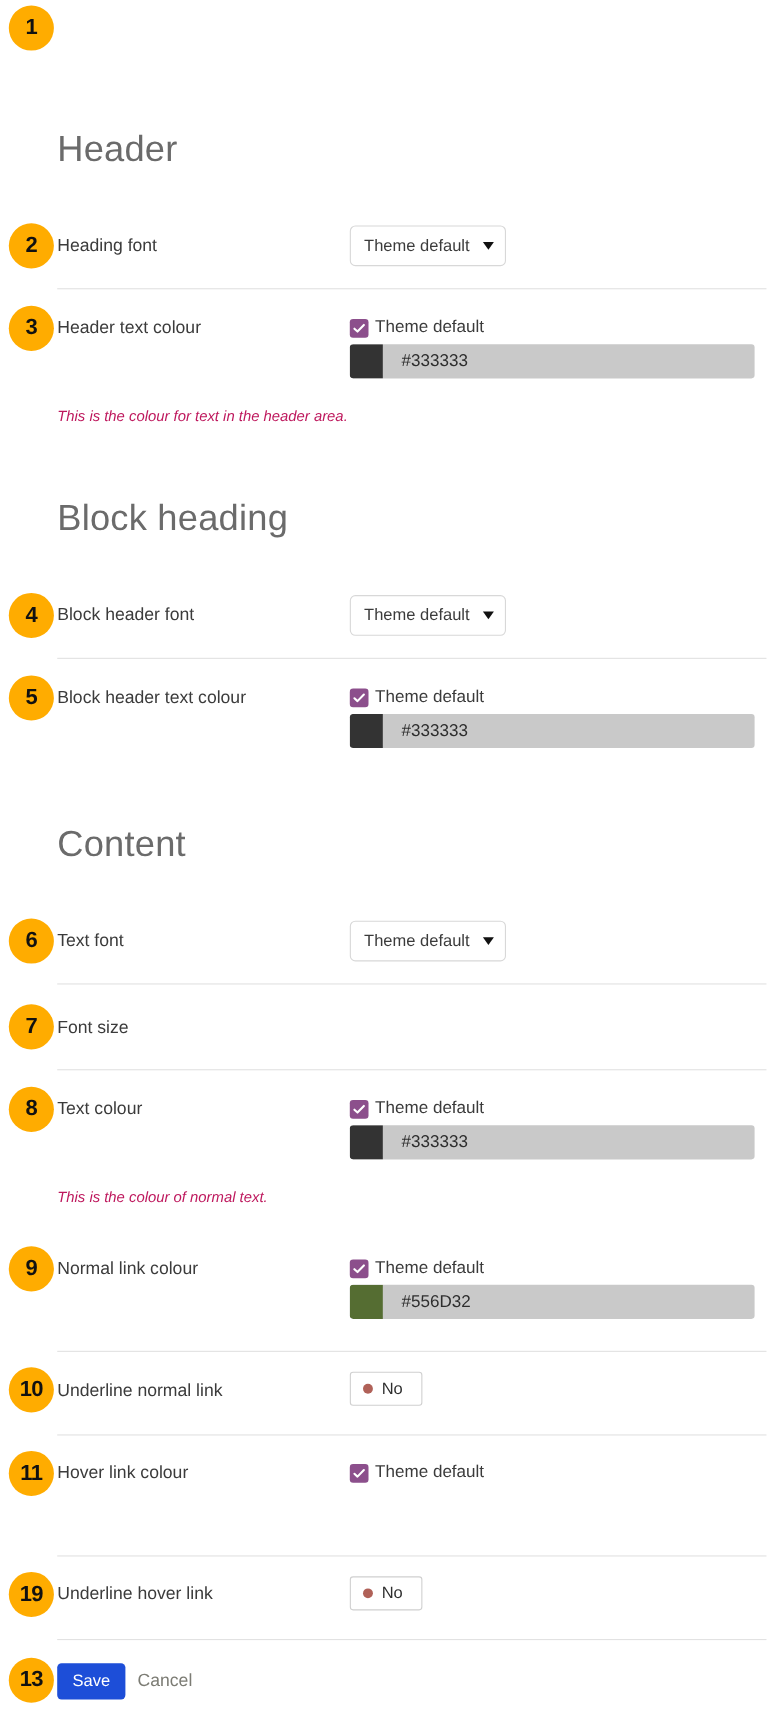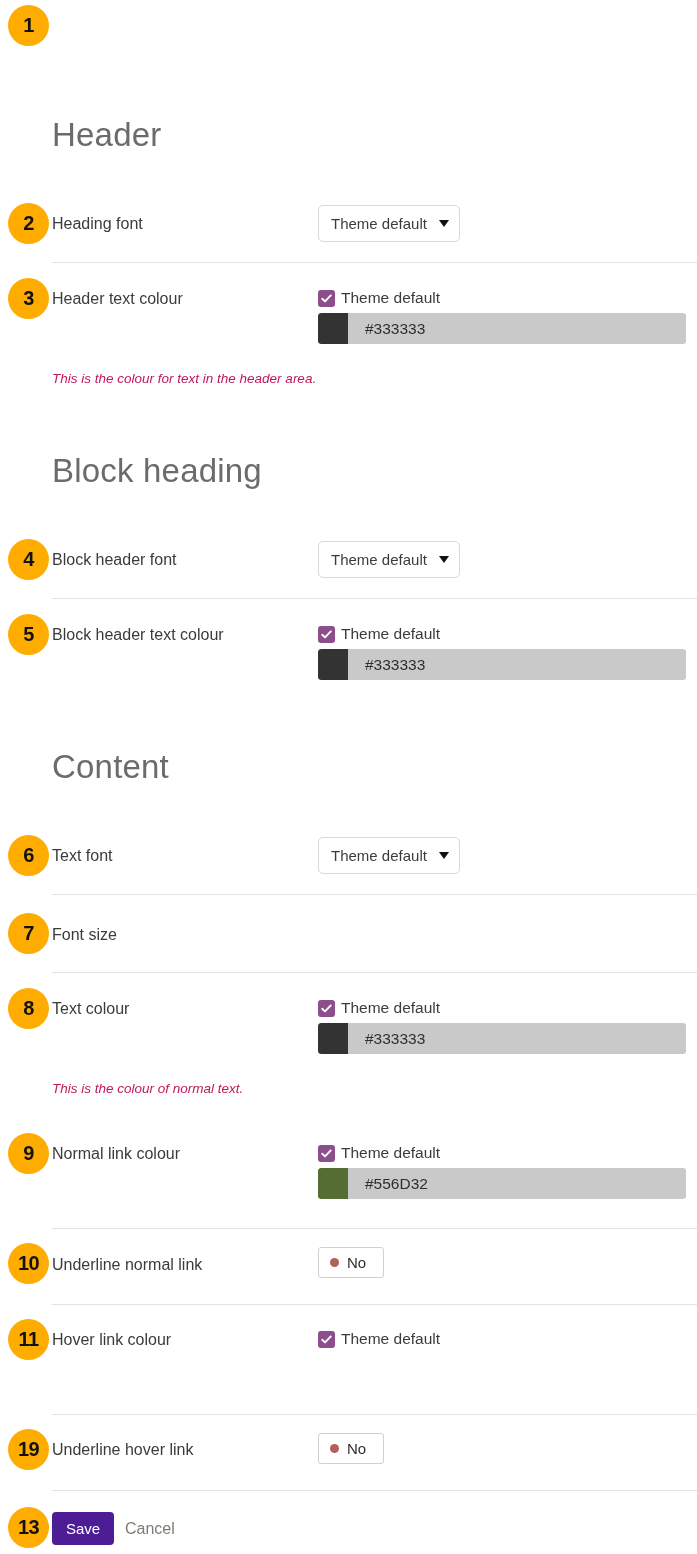--- a/index.html
+++ b/index.html
@@ -182,21 +182,21 @@
   .toggle .tg-label {
     font-size: 15px;
     color: #2e2e2e;
   }
 
   
   .btn-save {
     position: absolute;
     left: 52px;
     height: 33px;
-    background: #4c1d95;
+    background: #1d4ed8;
     color: #ffffff;
     border: none;
     border-radius: 4px;
     font-family: "Liberation Sans", sans-serif;
     font-size: 15px;
     padding: 0 14px;
     cursor: pointer;
   }
   .btn-cancel {
     position: absolute;

